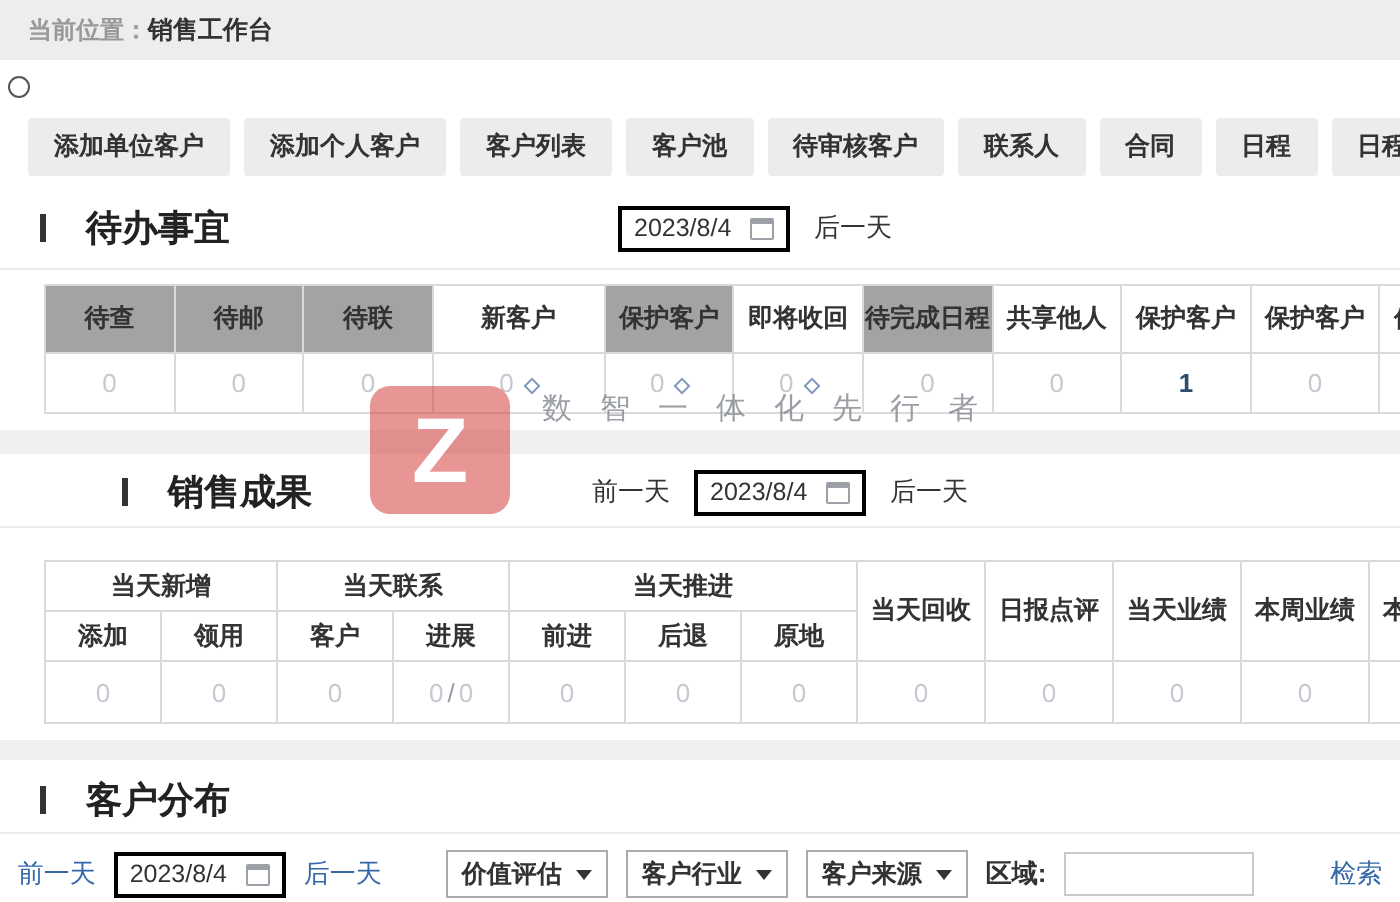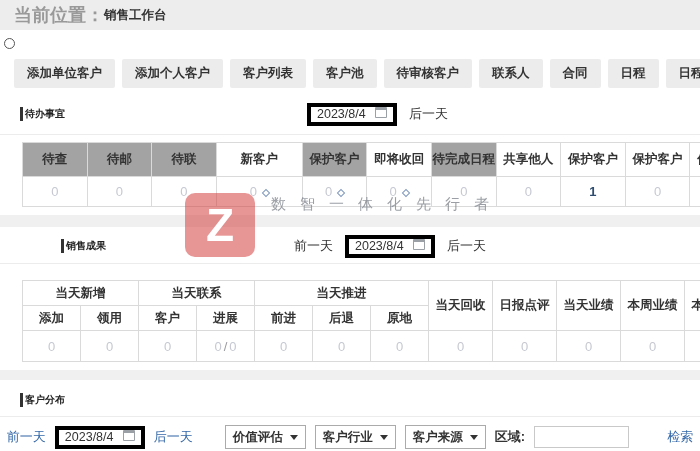--- a/index.html
+++ b/index.html
@@ -3,39 +3,39 @@
 <meta charset="utf-8">
 <style>
   * { margin:0; padding:0; box-sizing:border-box; }
   html,body { width:700px; height:451px; overflow:hidden; }
   body {
     font-family:"Liberation Sans","DejaVu Sans",sans-serif;
     background:#f0f0f0; color:#333; position:relative; font-size:13px;
   }
   
   .topbar { height:30px; background:#ededed; display:flex; align-items:center; padding-left:14px; }
-  .crumb-prefix { color:#999; font-weight:bold; font-size:18px; }
+  .crumb-prefix { color:#999; font-weight:bold; font-size:12px; }
   .crumb-current { color:#333; font-weight:bold; font-size:12.5px;text-align:center; }
   
   .card { background:#fff; }
   .gap { height:12px; }
   .gap2 { height:10px; }
   
   .analysis-row { display:flex; align-items:center; gap:5px; padding:8px 0 4px 4px; font-weight:bold; font-size:12.5px; }
   .radio { display:inline-block; width:11px; height:11px; border:1px solid #555; border-radius:50%; background:#fff; }
   .tabs { display:flex; gap:7px; padding:6px 0 10px 14px; white-space:nowrap; overflow:hidden; }
   .tab { background:#ececec; color:#333; font-size:12.5px; font-weight:bold; padding:6px 13px; border-radius:2px; flex:0 0 auto; cursor:pointer; }
   
   .sec-head { position:relative; height:32px; display:flex; align-items:center; }
-  .sec-title { display:flex; align-items:center; gap:2px; padding-left:20px; font-weight:bold; font-size:10px; color:#222; }
+  .sec-title { display:flex; align-items:center; gap:20px; padding-left:20px; font-weight:bold; font-size:18px; color:#222; }
   .tbar { width:3px; height:14px; background:#333; }
   .head-center { position:absolute; left:0; right:0; display:flex; justify-content:center; align-items:center; gap:12px; }
   .rule { border-bottom:1px solid #ececec; margin-top:4px; }
   
-  .date-box { display:inline-flex; align-items:flex-start; gap:6px; border:4px solid #000000; background:#fff; height:23px; padding:0 6px; }
+  .date-box { display:inline-flex; align-items:center; gap:6px; border:2px solid #000000; background:#fff; height:23px; padding:0 6px; }
   .date-box input { border:none; outline:none; width:52px; font-size:12.5px; color:#333; font-family:inherit; }
   .cal { display:inline-block; width:12px; height:11px; border:1px solid #9aa0a6; border-top:3px solid #9aa0a6; border-radius:1px; background:#fff; }
   .daylink { font-size:13px; color:#333; cursor:pointer; }
   .daylink.blue, .bluelink { color:#3568a8; cursor:pointer; }
   .select { display:inline-flex; align-items:center; border:1px solid #ababab; background:#fff; height:24px; padding:0 7px; font-size:12.5px; font-weight:bold; cursor:pointer; }
   .chev { width:0; height:0; border-left:4px solid transparent; border-right:4px solid transparent; border-top:5px solid #333; margin-left:7px; }
   .region-input { width:95px; height:22px; border:1px solid #c9c9c9; outline:none; font-family:inherit; }
   .lbl { font-size:13px; font-weight:bold; }
   
   table { border-collapse:collapse; table-layout:fixed; background:#fff; }

